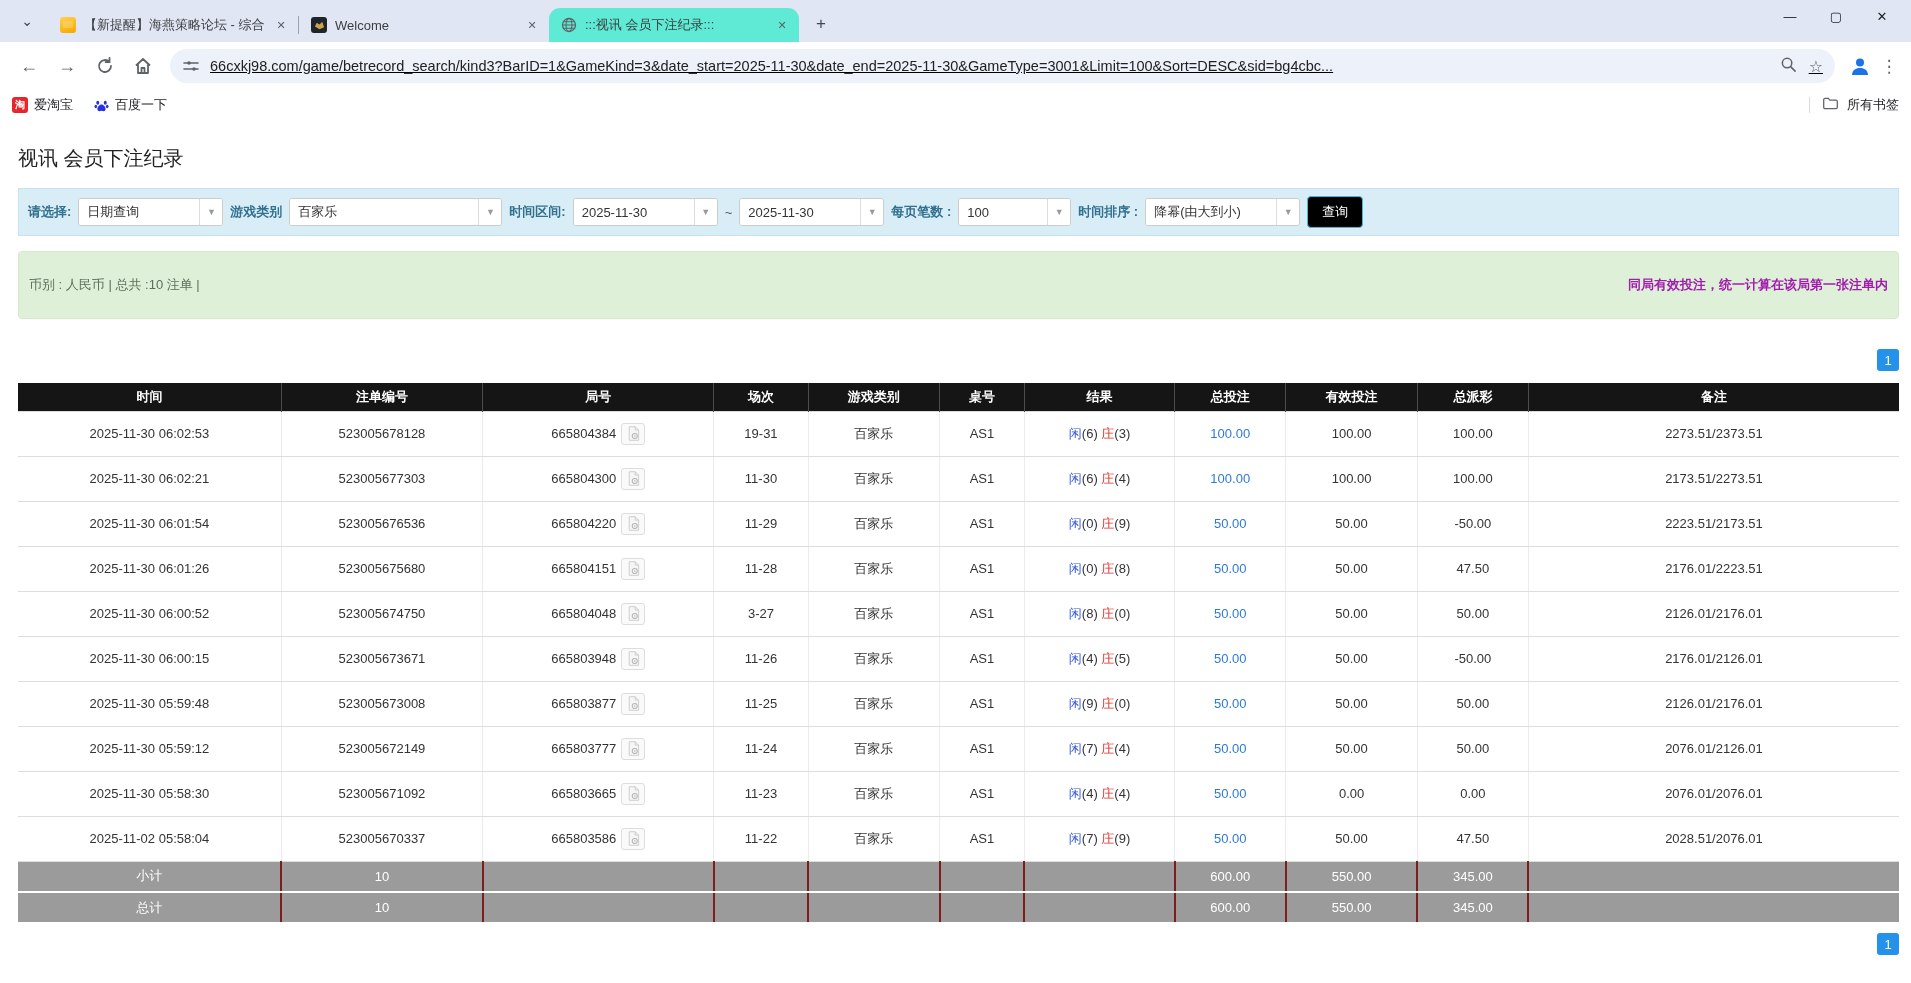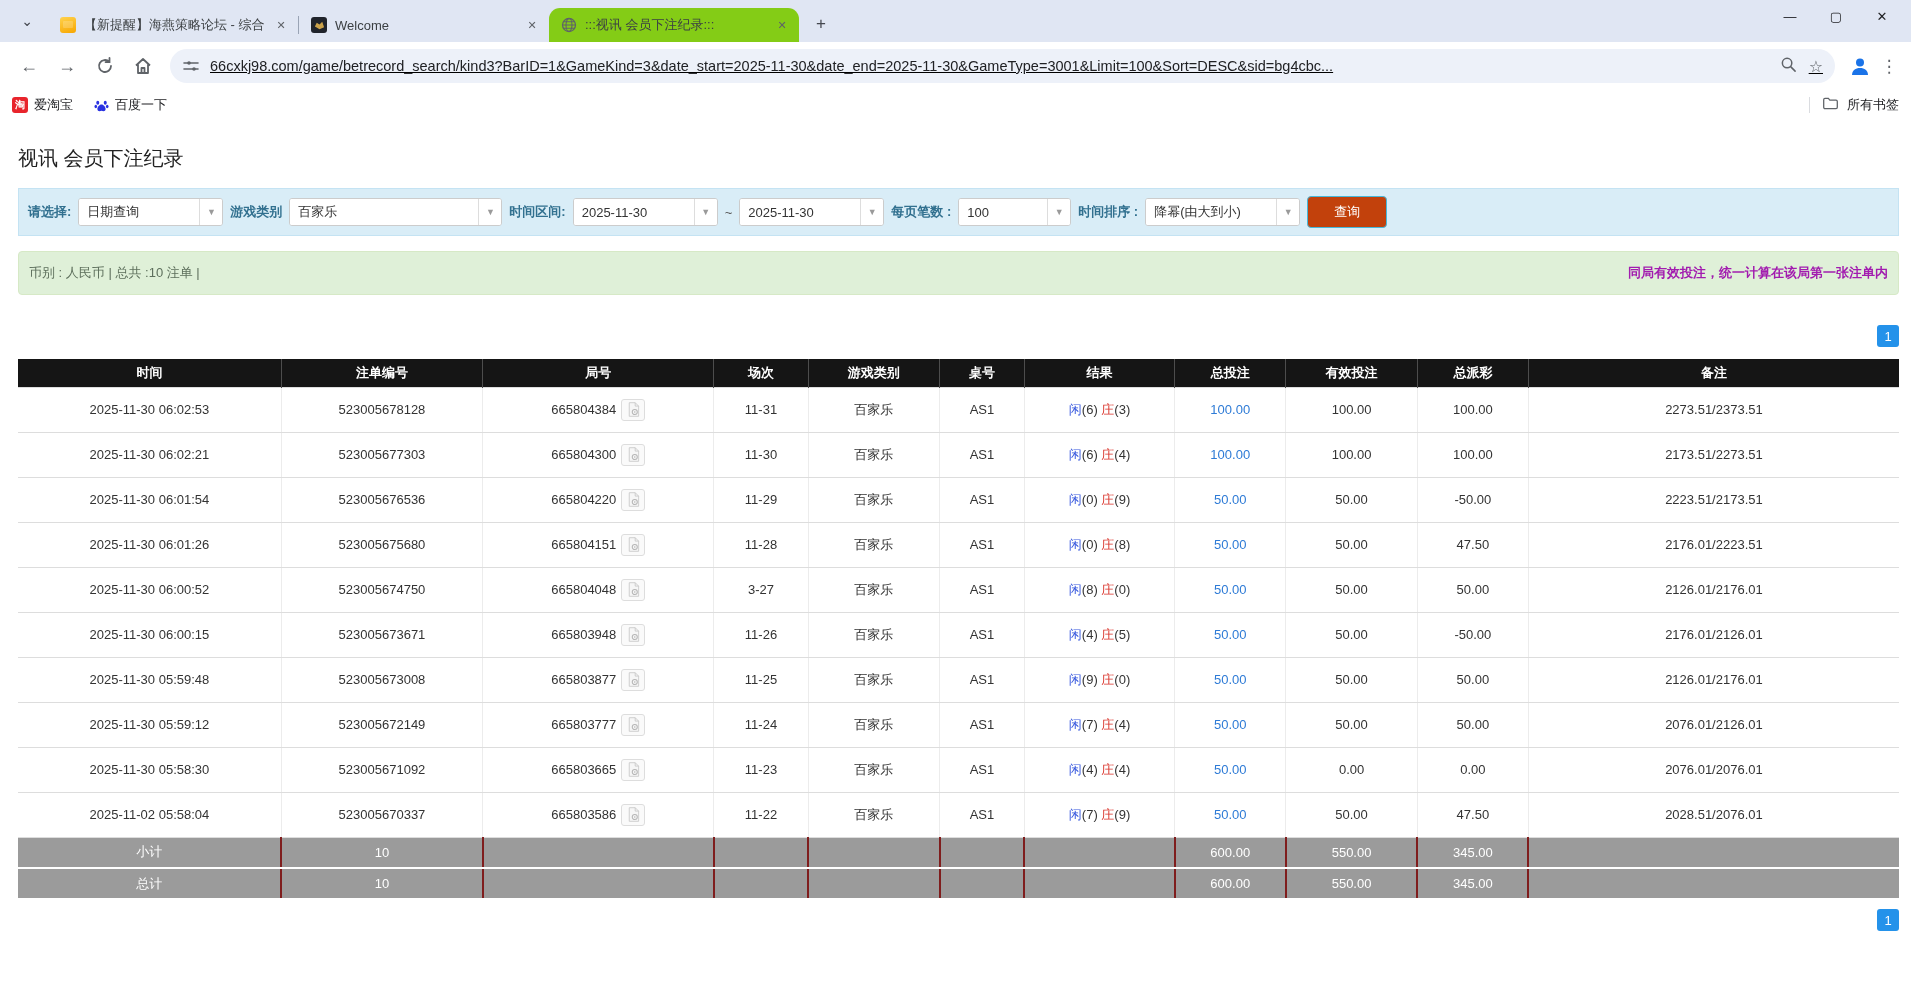--- a/index.html
+++ b/index.html
@@ -5,21 +5,21 @@
   * { margin:0; padding:0; box-sizing:border-box; }
   html,body { width:1911px; height:983px; overflow:hidden; background:#fff;
     font-family:"Liberation Sans","DejaVu Sans",sans-serif; }
 
   
   .tabstrip { height:42px; background:#e0e6f3; display:flex; align-items:flex-end; padding:0 6px; }
   .tab-chevron { width:30px; height:30px; margin:0 6px 6px 6px; border-radius:50%;
     display:flex; align-items:center; justify-content:center; color:#44474e; font-size:14px; cursor:pointer; }
   .tab { width:250px; height:34px; display:flex; align-items:center; padding:0 8px 0 12px;
     color:#3c4043; font-size:13px; position:relative; cursor:pointer; }
-  .tab.active { background:#84cc16; border-radius:11px 11px 0 0;margin-top:8px; }
+  .tab.active { background:#5eead4; border-radius:11px 11px 0 0;margin-top:8px; }
   .tab .favicon { width:16px; height:16px; margin-right:8px; flex:0 0 16px; }
   .tab .tab-title { flex:1; white-space:nowrap; overflow:hidden; }
   .tab .tab-close { width:18px; height:18px; border-radius:50%; display:flex; align-items:center;
     justify-content:center; font-size:11px; color:#5f6368; margin-left:6px; }
   .tab-divider { width:1px; height:18px; background:#9aa4b5; margin-bottom:8px; }
   .new-tab-btn { width:28px; height:28px; margin:0 0 4px 8px; display:flex; align-items:center;
     justify-content:center; font-size:17px; color:#44474e; border-radius:50%; cursor:pointer; }
   .win-controls { margin-left:auto; display:flex; align-self:flex-start; }
   .win-btn { width:46px; height:32px; display:flex; align-items:center; justify-content:center;
     color:#202124; font-size:13px; cursor:pointer; }
@@ -55,25 +55,25 @@
 
   .filterbar { background:#d9edf7; border:1px solid #c4e3f3; border-radius:0;
     padding:7px 9px; display:flex; align-items:center; gap:7px; }
   .f-label { font-size:13px; font-weight:bold; color:#31708f; white-space:nowrap; }
   .combo { display:inline-flex; height:28px; background:#fff; border:1px solid #ccc; border-radius:3px; overflow:hidden; }
   .combo input { border:none; outline:none; padding:0 8px; font-size:13px; color:#333; background:#fff;
     font-family:inherit; }
   .combo-btn { width:23px; border:none; border-left:1px solid #ddd; background:#fff; color:#9a9a9a;
     font-size:9px; cursor:pointer; }
   .tilde { font-size:13px; color:#555; }
-  .search-btn { background:#c2410c; border:1px solid #46b8da; color:#fff; font-size:13px;
-    padding:6px 26px; border-radius:4px; cursor:pointer; font-family:inherit; }
+  .search-btn { background:#000000; border:1px solid #46b8da; color:#fff; font-size:13px;
+    padding:6px 14px; border-radius:4px; cursor:pointer; font-family:inherit; }
 
   .summarybar { margin-top:15px; background:#dff0d8; border:1px solid #d6e9c6; border-radius:4px;
-    padding:12px 10px; display:flex; justify-content:space-between; align-items:center; font-size:13px; }
+    padding:24px 10px; display:flex; justify-content:space-between; align-items:center; font-size:13px; }
   .summary-left { color:#5d6f5c; }
   .summary-right { color:#a21caf;font-weight:bold; }
 
   .pager-row { display:flex; justify-content:flex-end; }
   .pager-top { margin-top:30px; }
   .pager-bottom { margin-top:9px; }
   .page-badge { min-width:22px; height:22px; background:#2492ea; color:#fff; font-size:13px;
     display:flex; align-items:center; justify-content:center; border-radius:3px; cursor:pointer; }
 
   table.bets { width:100%; border-collapse:collapse; margin-top:12px; font-size:13px; table-layout:fixed; }
@@ -297,21 +297,21 @@
         <span class="video-btn">
           <svg viewBox="0 0 20 20" width="17" height="17">
                   <path d="M5 2h7l4 4v12H5z" fill="#f6f6f6" stroke="#c8c8c8"></path>
                   <path d="M12 2v4h4" fill="none" stroke="#c8c8c8"></path>
                   <circle cx="11.5" cy="13" r="3" fill="none" stroke="#b5b5b5" stroke-width="1.2"></circle>
                   <circle cx="11.5" cy="13" r="0.9" fill="#b5b5b5"></circle>
                 </svg>
         </span>
       </span>
     </td>
-    <td>11-31</td>
+    <td>19-31</td>
     <td>百家乐</td>
     <td>AS1</td>
     <td>
       <span class="r-player">闲</span><span class="r-val">(6) </span>
       <span class="r-banker">庄</span><span class="r-val">(3)</span>
     </td>
     <td><a class="betlink">100.00</a></td>
     <td>100.00</td>
     <td>100.00</td>
     <td>2273.51/2373.51</td>

